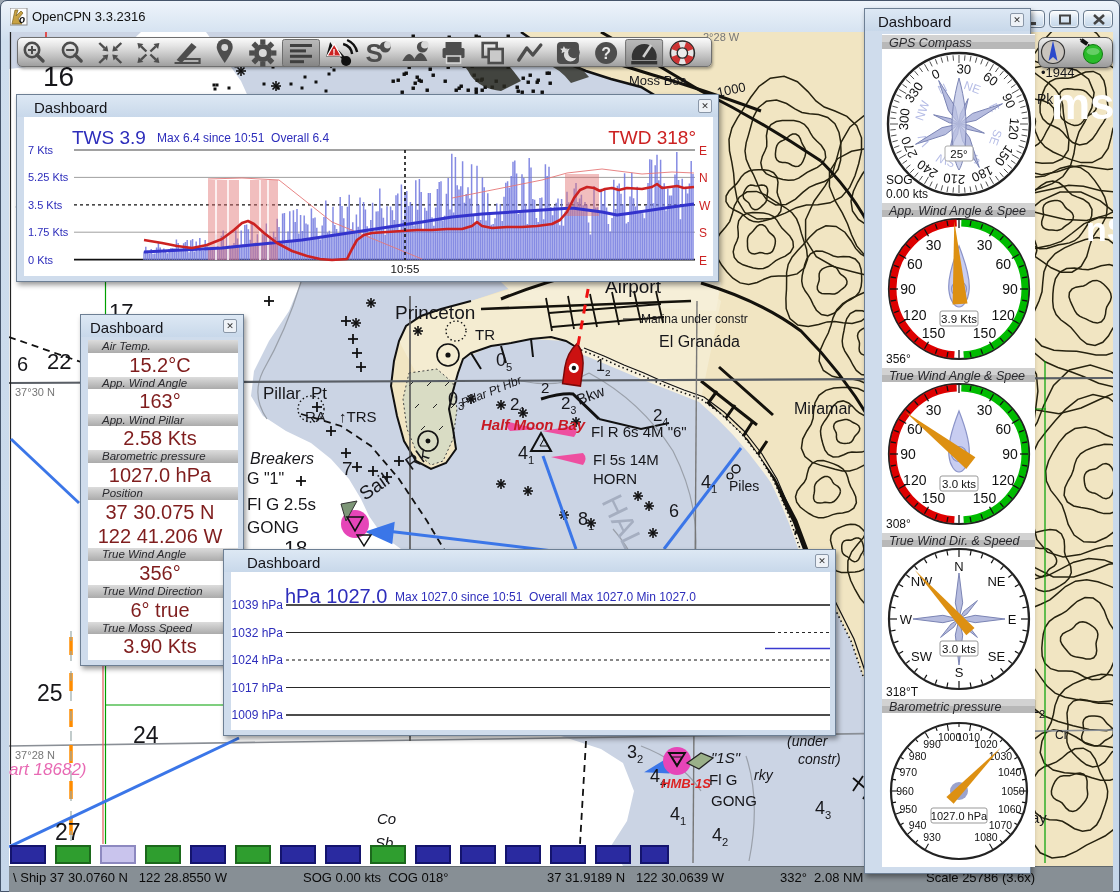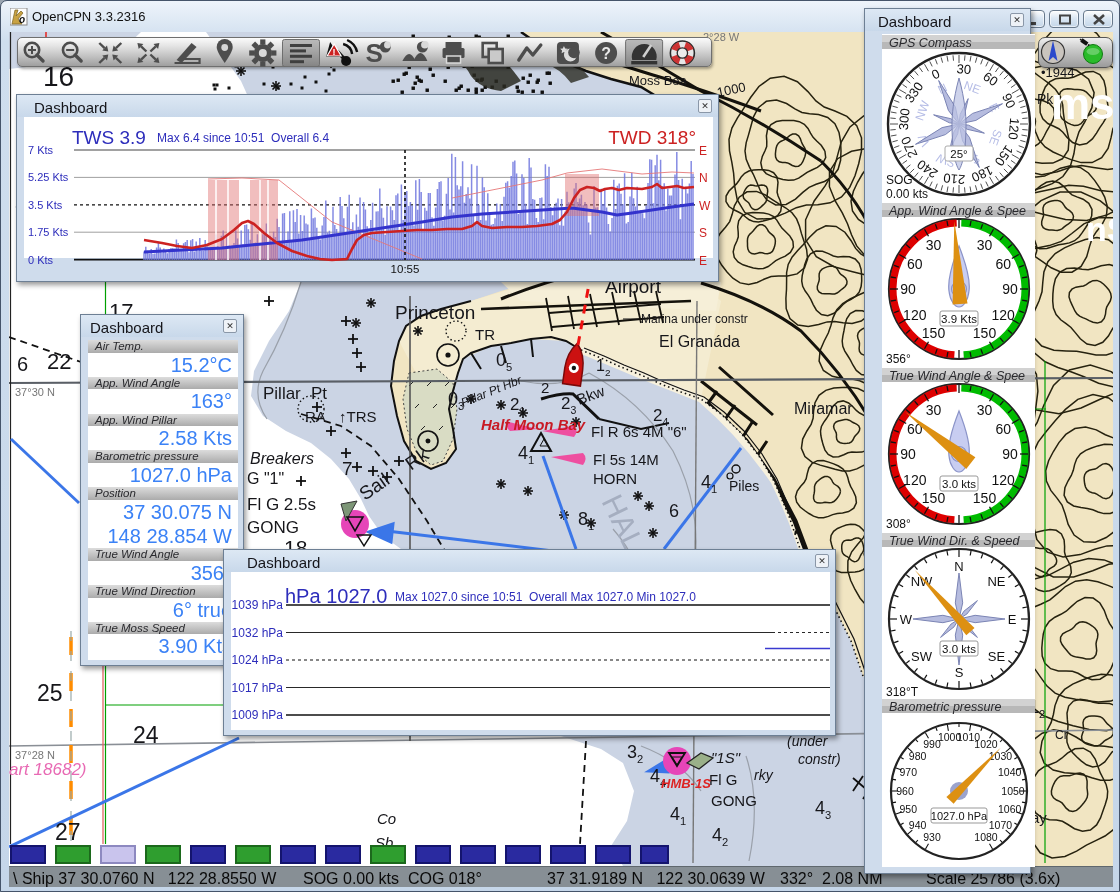--- a/index.html
+++ b/index.html
@@ -3,23 +3,23 @@
 *{margin:0;padding:0;box-sizing:border-box}
 body{width:1120px;height:892px;overflow:hidden;font-family:"Liberation Sans",sans-serif;background:#9aa5b1}
 #win{position:absolute;left:0;top:0;width:1120px;height:892px;background:linear-gradient(#eef4fb,#cfdeee 40px,#c5d6e9);border:1px solid #45546a;border-radius:7px 7px 0 0}
 #title{position:absolute;left:0;top:0;width:100%;height:31px;color:#101010;font-size:13px}
 .wbtn{position:absolute;top:9px;height:18px;background:linear-gradient(#fefefe,#dbe7f3 45%,#c4d6e8);border:1px solid #68798c;border-radius:4px;box-shadow:0 0 0 1px rgba(255,255,255,.6) inset}
 #toolbar{position:absolute;left:16px;top:36px;width:695px;height:30px;border:1px solid #6f6f6f;border-radius:5px;background:linear-gradient(#fbfbfb,#e3e3e3 30%,#c2c2c2 65%,#9f9f9f);box-shadow:1px 2px 3px rgba(0,0,0,.35)}
 .panel{position:absolute;background:#cfdcec;border:1px solid #6d7f94;box-shadow:2px 3px 5px rgba(0,0,0,.4)}
 .ptitle{position:absolute;left:0;top:0;width:100%;height:22px;font-size:15px;color:#15151a;padding:4px 0 0 17px;background:linear-gradient(#dde8f4,#c8d8ea)}
 .pclose{position:absolute;top:4px;right:6px;width:14px;height:14px;border:1px solid #8a97a8;border-radius:2px;background:#eef2f7;font-size:9px;line-height:12px;text-align:center;color:#333}
 .pbody{position:absolute;background:#fff}
-.hdr{height:12.5px;background:linear-gradient(#dcdcdc,#ababab);color:#2a2a2e;font-size:11.5px;font-style:italic;padding-left:7px;line-height:12.5px}
-.val{height:24.3px;font-size:20px;color:#3b82f6;text-align:right;line-height:24px;background:#fff;padding-right:6px}
-#statusbar{position:absolute;left:8px;top:865px;width:1104px;height:21px;background:#878f95;border-top:1px solid #5f676d;font-size:16px;color:#0a0a0a;white-space:pre}
+.hdr{height:12.5px;background:linear-gradient(#dcdcdc,#ababab);color:#2a2a2e;font-size:11.5px;font-style:italic;padding-left:14px;line-height:12.5px}
+.val{height:24.3px;font-size:20px;color:#7f1d1d;text-align:center;line-height:24px;background:#fff;padding-right:6px}
+#statusbar{position:absolute;left:8px;top:865px;width:1104px;height:27px;background:#878f95;border-top:1px solid #5f676d;font-size:13px;color:#0a0a0a;white-space:pre}
 .sseg{position:absolute;top:3px}
 </style></head><body>
 <div id="win">
 <svg width="1104" height="834" viewBox="8 31 1104 834" style="position:absolute;left:8px;top:31px">
       <rect x="8" y="31" width="1104" height="834" fill="#cbd4e4"></rect>
       <polygon points="8.0,70.0 150.0,62.0 205.0,31.0 8.0,31.0" fill="#ffffff"></polygon>
       <polygon points="8.0,31.0 205.0,31.0 222.0,55.0 240.0,80.0 258.0,120.0 270.0,160.0 280.0,200.0 292.0,240.0 300.0,281.0 288.0,310.0 268.0,340.0 253.0,370.0 250.0,395.0 262.0,415.0 285.0,430.0 310.0,442.0 330.0,458.0 348.0,478.0 360.0,498.0 368.0,515.0 382.0,535.0 400.0,548.0 430.0,562.0 455.0,572.0 470.0,580.0 490.0,600.0 520.0,640.0 545.0,690.0 560.0,735.0 600.0,748.0 622.0,762.0 633.0,790.0 626.0,820.0 610.0,845.0 622.0,865.0 8.0,865.0" fill="#ffffff"></polygon>
       <polygon points="448.0,310.0 470.0,302.0 495.0,299.0 515.0,302.0 524.0,315.0 516.0,330.0 492.0,337.0 466.0,334.0 452.0,324.0" fill="#eef1f6"></polygon>
       <polygon points="8,31 140,31 120,50 60,62 8,68" fill="#ccd5e5"></polygon>
       <polygon points="520.0,31.0 540.0,45.0 560.0,60.0 585.0,70.0 610.0,78.0 640.0,86.0 655.0,95.0 660.0,120.0 640.0,160.0 615.0,200.0 590.0,240.0 560.0,268.0 530.0,282.0 500.0,290.0 470.0,300.0 440.0,308.0 420.0,315.0 405.0,325.0 398.0,340.0 393.0,360.0 390.0,385.0 396.0,415.0 403.0,440.0 415.0,460.0 430.0,468.0 445.0,462.0 455.0,448.0 452.0,428.0 448.0,408.0 452.0,390.0 457.0,372.0 462.0,358.0 470.0,352.0 490.0,345.0 510.0,342.0 530.0,338.0 550.0,336.0 565.0,340.0 580.0,349.0 600.0,357.0 620.0,366.0 640.0,374.0 660.0,383.0 680.0,391.0 700.0,398.0 720.0,413.0 740.0,432.0 758.0,455.0 773.0,480.0 788.0,515.0 798.0,545.0 805.0,562.0 830.0,600.0 850.0,640.0 862.0,675.0 885.0,698.0 930.0,712.0 990.0,720.0 1012.0,716.0 1032.0,726.0 1034.0,865.0 1120.0,865.0 1120.0,31.0" fill="#f1e5c2"></polygon>
@@ -677,21 +677,21 @@
         <ellipse cx="54" cy="13.5" rx="6.5" ry="3.5" fill="rgba(255,255,255,0.28)"></ellipse>
         <g transform="rotate(35 45 7) scale(0.8)">
           <rect x="50" y="3" width="9" height="5" fill="#111"></rect>
           <rect x="48" y="4.5" width="2" height="2" fill="#111"></rect>
           <rect x="60" y="4.5" width="2" height="2" fill="#111"></rect>
         </g>
       </svg></div>
     <div class="panel" style="left:15px;top:93px;width:703px;height:188px">
       <div class="ptitle">Dashboard</div>
       <div class="pclose">✕</div>
-      <div class="pbody" style="left:7px;top:22px;width:689px;height:141px"><svg width="689" height="159" viewBox="22 115 689 159">
+      <div class="pbody" style="left:7px;top:22px;width:689px;height:159px"><svg width="689" height="159" viewBox="22 115 689 159">
           <text x="70" y="142" font-size="19" fill="#2d2dbb">TWS 3.9</text>
           <text x="155" y="140" font-size="12" fill="#2d2dbb">Max 6.4 since 10:51&nbsp;&nbsp;Overall 6.4</text>
           <text x="694" y="142" font-size="19" fill="#cc2222" text-anchor="end">TWD 318°</text>
           <text x="26" y="152.0" font-size="11" fill="#2d2dbb">7 Kts</text>
           <text x="26" y="179.4" font-size="11" fill="#2d2dbb">5.25 Kts</text>
           <text x="26" y="206.8" font-size="11" fill="#2d2dbb">3.5 Kts</text>
           <text x="26" y="234.2" font-size="11" fill="#2d2dbb">1.75 Kts</text>
           <text x="26" y="261.6" font-size="11" fill="#2d2dbb">0 Kts</text>
           <line x1="72" y1="148" x2="693" y2="148" stroke="#444" stroke-width="1"></line>
           <line x1="72" y1="175.4" x2="693" y2="175.4" stroke="#888" stroke-width="0.8"></line>
@@ -728,21 +728,21 @@
         <div class="hdr">Air Temp.</div>
         <div class="val">15.2°C</div>
         <div class="hdr">App. Wind Angle</div>
         <div class="val">163°</div>
         <div class="hdr">App. Wind Pillar</div>
         <div class="val">2.58 Kts</div>
         <div class="hdr">Barometric pressure</div>
         <div class="val">1027.0 hPa</div>
         <div class="hdr">Position</div>
         <div class="val">37 30.075 N</div>
-        <div class="val">148 28.854 W</div>
+        <div class="val">122 41.206 W</div>
         <div class="hdr">True Wind Angle</div>
         <div class="val">356°</div>
         <div class="hdr">True Wind Direction</div>
         <div class="val">6° true</div>
         <div class="hdr">True Moss Speed</div>
         <div class="val">3.90 Kts</div>
       </div>
     </div>
     <div class="panel" style="left:222px;top:548px;width:613px;height:187px">
       <div class="ptitle" style="padding-left:23px">Dashboard</div>

